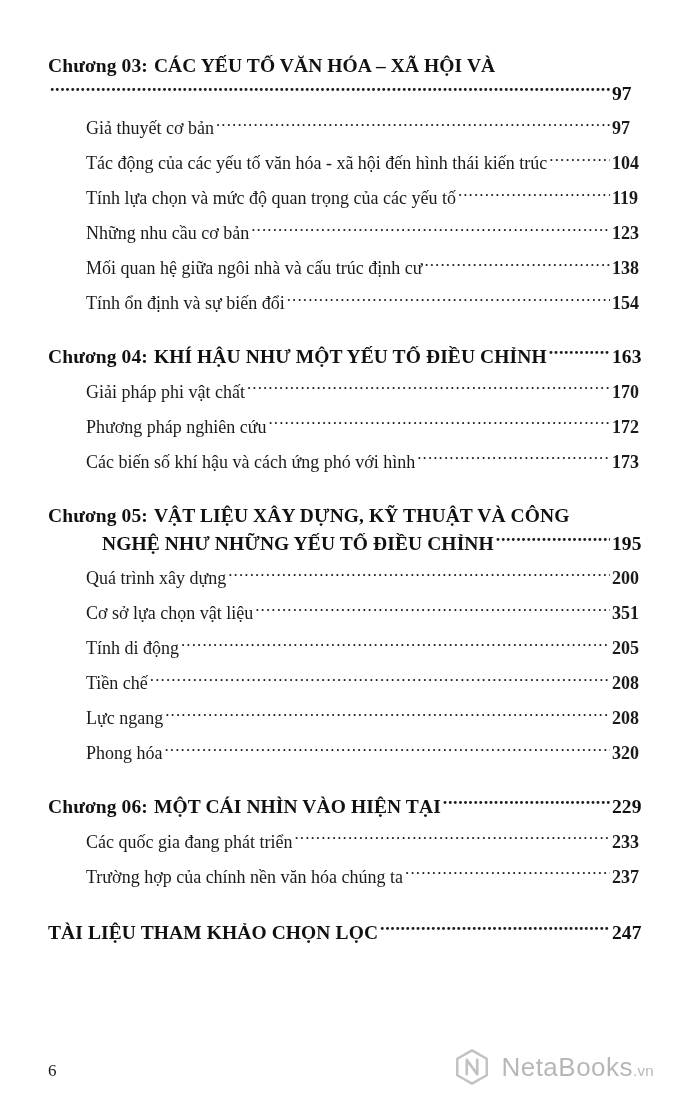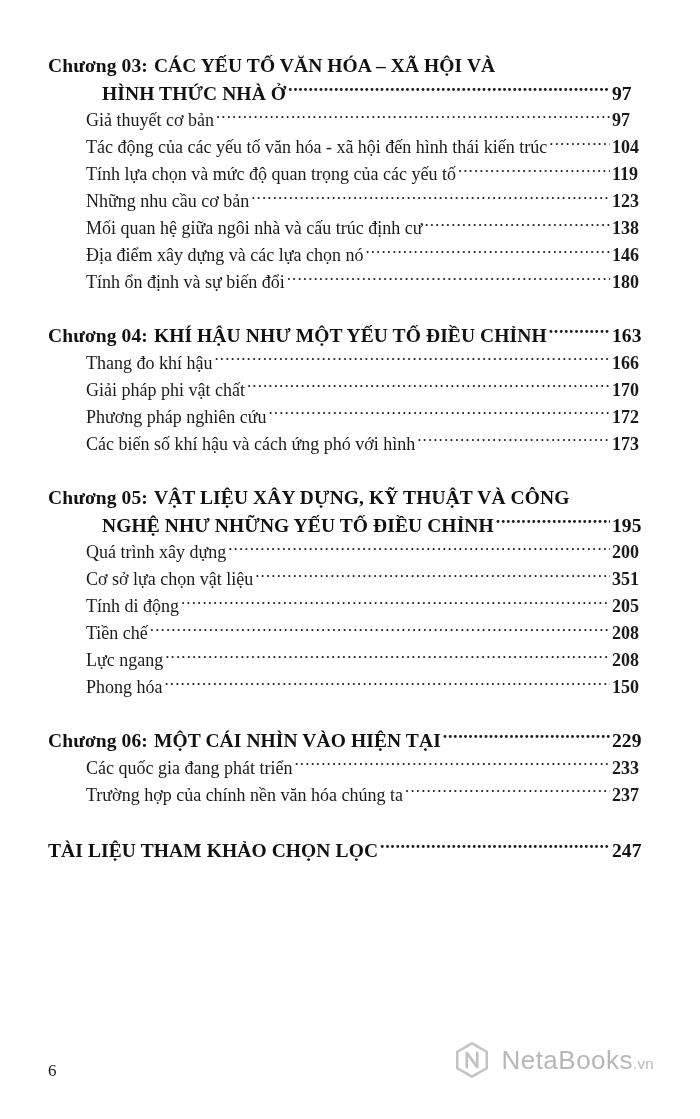--- a/index.html
+++ b/index.html
@@ -61,20 +61,21 @@
   
   .section-line {
     display: flex;
     align-items: baseline;
     width: 100%;
     font-size: 18px;
     color: #1a1a1a;
     line-height: 1.5;
     padding-left: 38px;
     box-sizing: border-box;
+    margin-top: 8px;
   }
   .section-title {
     white-space: nowrap;
   }
 
   
   .leader {
     flex: 1 1 auto;
     min-width: 6px;
     position: relative;
@@ -128,21 +129,21 @@
   .folio {
     position: absolute;
     left: 48px;
     bottom: 38px;
     font-size: 17px;
     color: #1a1a1a;
   }
   .watermark {
     position: absolute;
     right: 46px;
-    bottom: 40px;
+    bottom: 33px;
     display: flex;
     align-items: center;
     gap: 10px;
     opacity: 0.82;
   }
   .wm-logo {
     width: 38px;
     height: 38px;
     flex: 0 0 auto;
   }
@@ -163,21 +164,20 @@
 
 <div class="page">
 
   <div class="toc" id="toc-root">
       <div class="chapter">
         <div class="chapter-line">
           <span class="chapter-label">Chương 03:</span>
           <span class="chapter-title">CÁC YẾU TỐ VĂN HÓA – XÃ HỘI VÀ</span>
         </div>
         <div class="chapter-line">
-          <span class="chapter-title-cont">HÌNH THỨC NHÀ Ở</span>
           <span class="leader"></span>
           <span class="pageno">97</span>
         </div>
         <div class="section-line">
           <span class="section-title">Giả thuyết cơ bản</span>
           <span class="leader"></span>
           <span class="pageno">97</span>
         </div>
         <div class="section-line">
           <span class="section-title">Tác động của các yếu tố văn hóa - xã hội đến hình thái kiến trúc</span>
@@ -193,43 +193,33 @@
           <span class="section-title">Những nhu cầu cơ bản</span>
           <span class="leader"></span>
           <span class="pageno">123</span>
         </div>
         <div class="section-line">
           <span class="section-title">Mối quan hệ giữa ngôi nhà và cấu trúc định cư</span>
           <span class="leader"></span>
           <span class="pageno">138</span>
         </div>
         <div class="section-line">
-          <span class="section-title">Địa điểm xây dựng và các lựa chọn nó</span>
-          <span class="leader"></span>
-          <span class="pageno">146</span>
-        </div>
-        <div class="section-line">
           <span class="section-title">Tính ổn định và sự biến đổi</span>
           <span class="leader"></span>
-          <span class="pageno">180</span>
+          <span class="pageno">154</span>
         </div>
       </div>
       <div class="chapter">
         <div class="chapter-line">
           <span class="chapter-label">Chương 04:</span>
           <span class="chapter-title">KHÍ HẬU NHƯ MỘT YẾU TỐ ĐIỀU CHỈNH</span>
           <span class="leader"></span>
           <span class="pageno">163</span>
         </div>
         <div class="section-line">
-          <span class="section-title">Thang đo khí hậu</span>
-          <span class="leader"></span>
-          <span class="pageno">166</span>
-        </div>
-        <div class="section-line">
           <span class="section-title">Giải pháp phi vật chất</span>
           <span class="leader"></span>
           <span class="pageno">170</span>
         </div>
         <div class="section-line">
           <span class="section-title">Phương pháp nghiên cứu</span>
           <span class="leader"></span>
           <span class="pageno">172</span>
         </div>
         <div class="section-line">
@@ -269,21 +259,21 @@
           <span class="pageno">208</span>
         </div>
         <div class="section-line">
           <span class="section-title">Lực ngang</span>
           <span class="leader"></span>
           <span class="pageno">208</span>
         </div>
         <div class="section-line">
           <span class="section-title">Phong hóa</span>
           <span class="leader"></span>
-          <span class="pageno">150</span>
+          <span class="pageno">320</span>
         </div>
       </div>
       <div class="chapter">
         <div class="chapter-line">
           <span class="chapter-label">Chương 06:</span>
           <span class="chapter-title">MỘT CÁI NHÌN VÀO HIỆN TẠI</span>
           <span class="leader"></span>
           <span class="pageno">229</span>
         </div>
         <div class="section-line">

